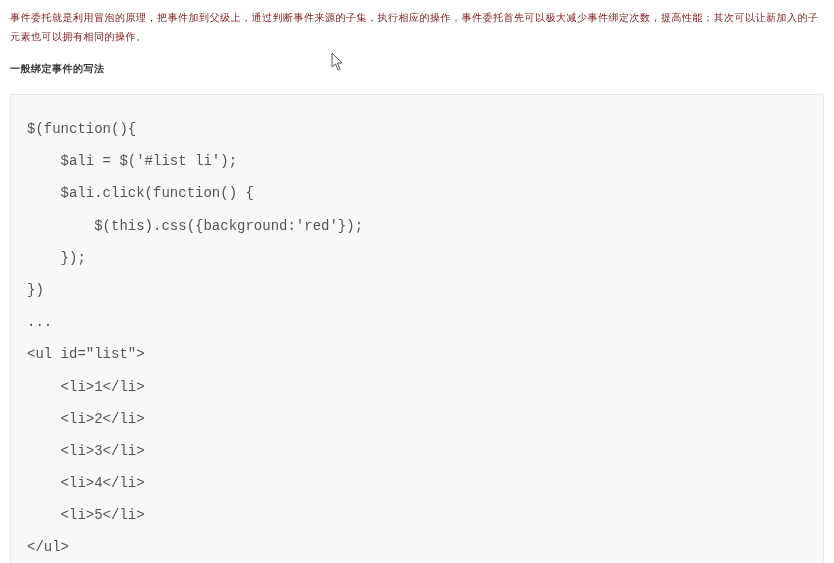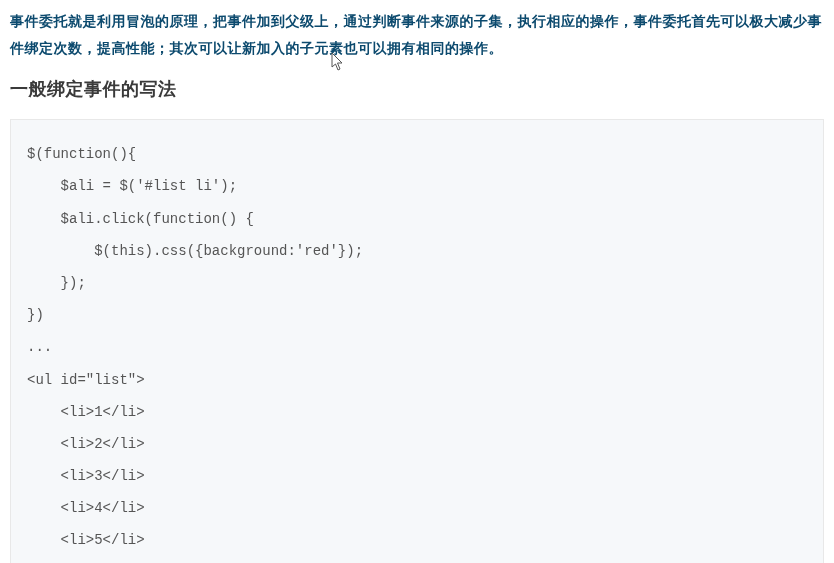--- a/index.html
+++ b/index.html
@@ -9,29 +9,28 @@
     }
     body {
       font-family: -apple-system, BlinkMacSystemFont, "Segoe UI", "PingFang SC", "Microsoft YaHei", sans-serif;
       background: #ffffff;
       padding: 8px 10px;
       width: 834px;
       color: #333;
       position: relative;
     }
     .paragraph {
-      font-size: 14px;
+      font-size: 10px;
       line-height: 1.9;
-      color: #0c4a6e;
+      color: #7f1d1d;
       margin-bottom: 16px;
       letter-spacing: 0.5px;
-      font-weight: bold;
     }
     .heading {
-      font-size: 18px;
+      font-size: 10px;
       font-weight: bold;
       color: #3a3a3a;
       margin-bottom: 18px;
       letter-spacing: 0.5px;
     }
     .code-block {
       background: #f6f8fa;
       border-left: 1px solid #e8e8e8;
       border-top: 1px solid #e8e8e8;
       border-right: 1px solid #e8e8e8;

